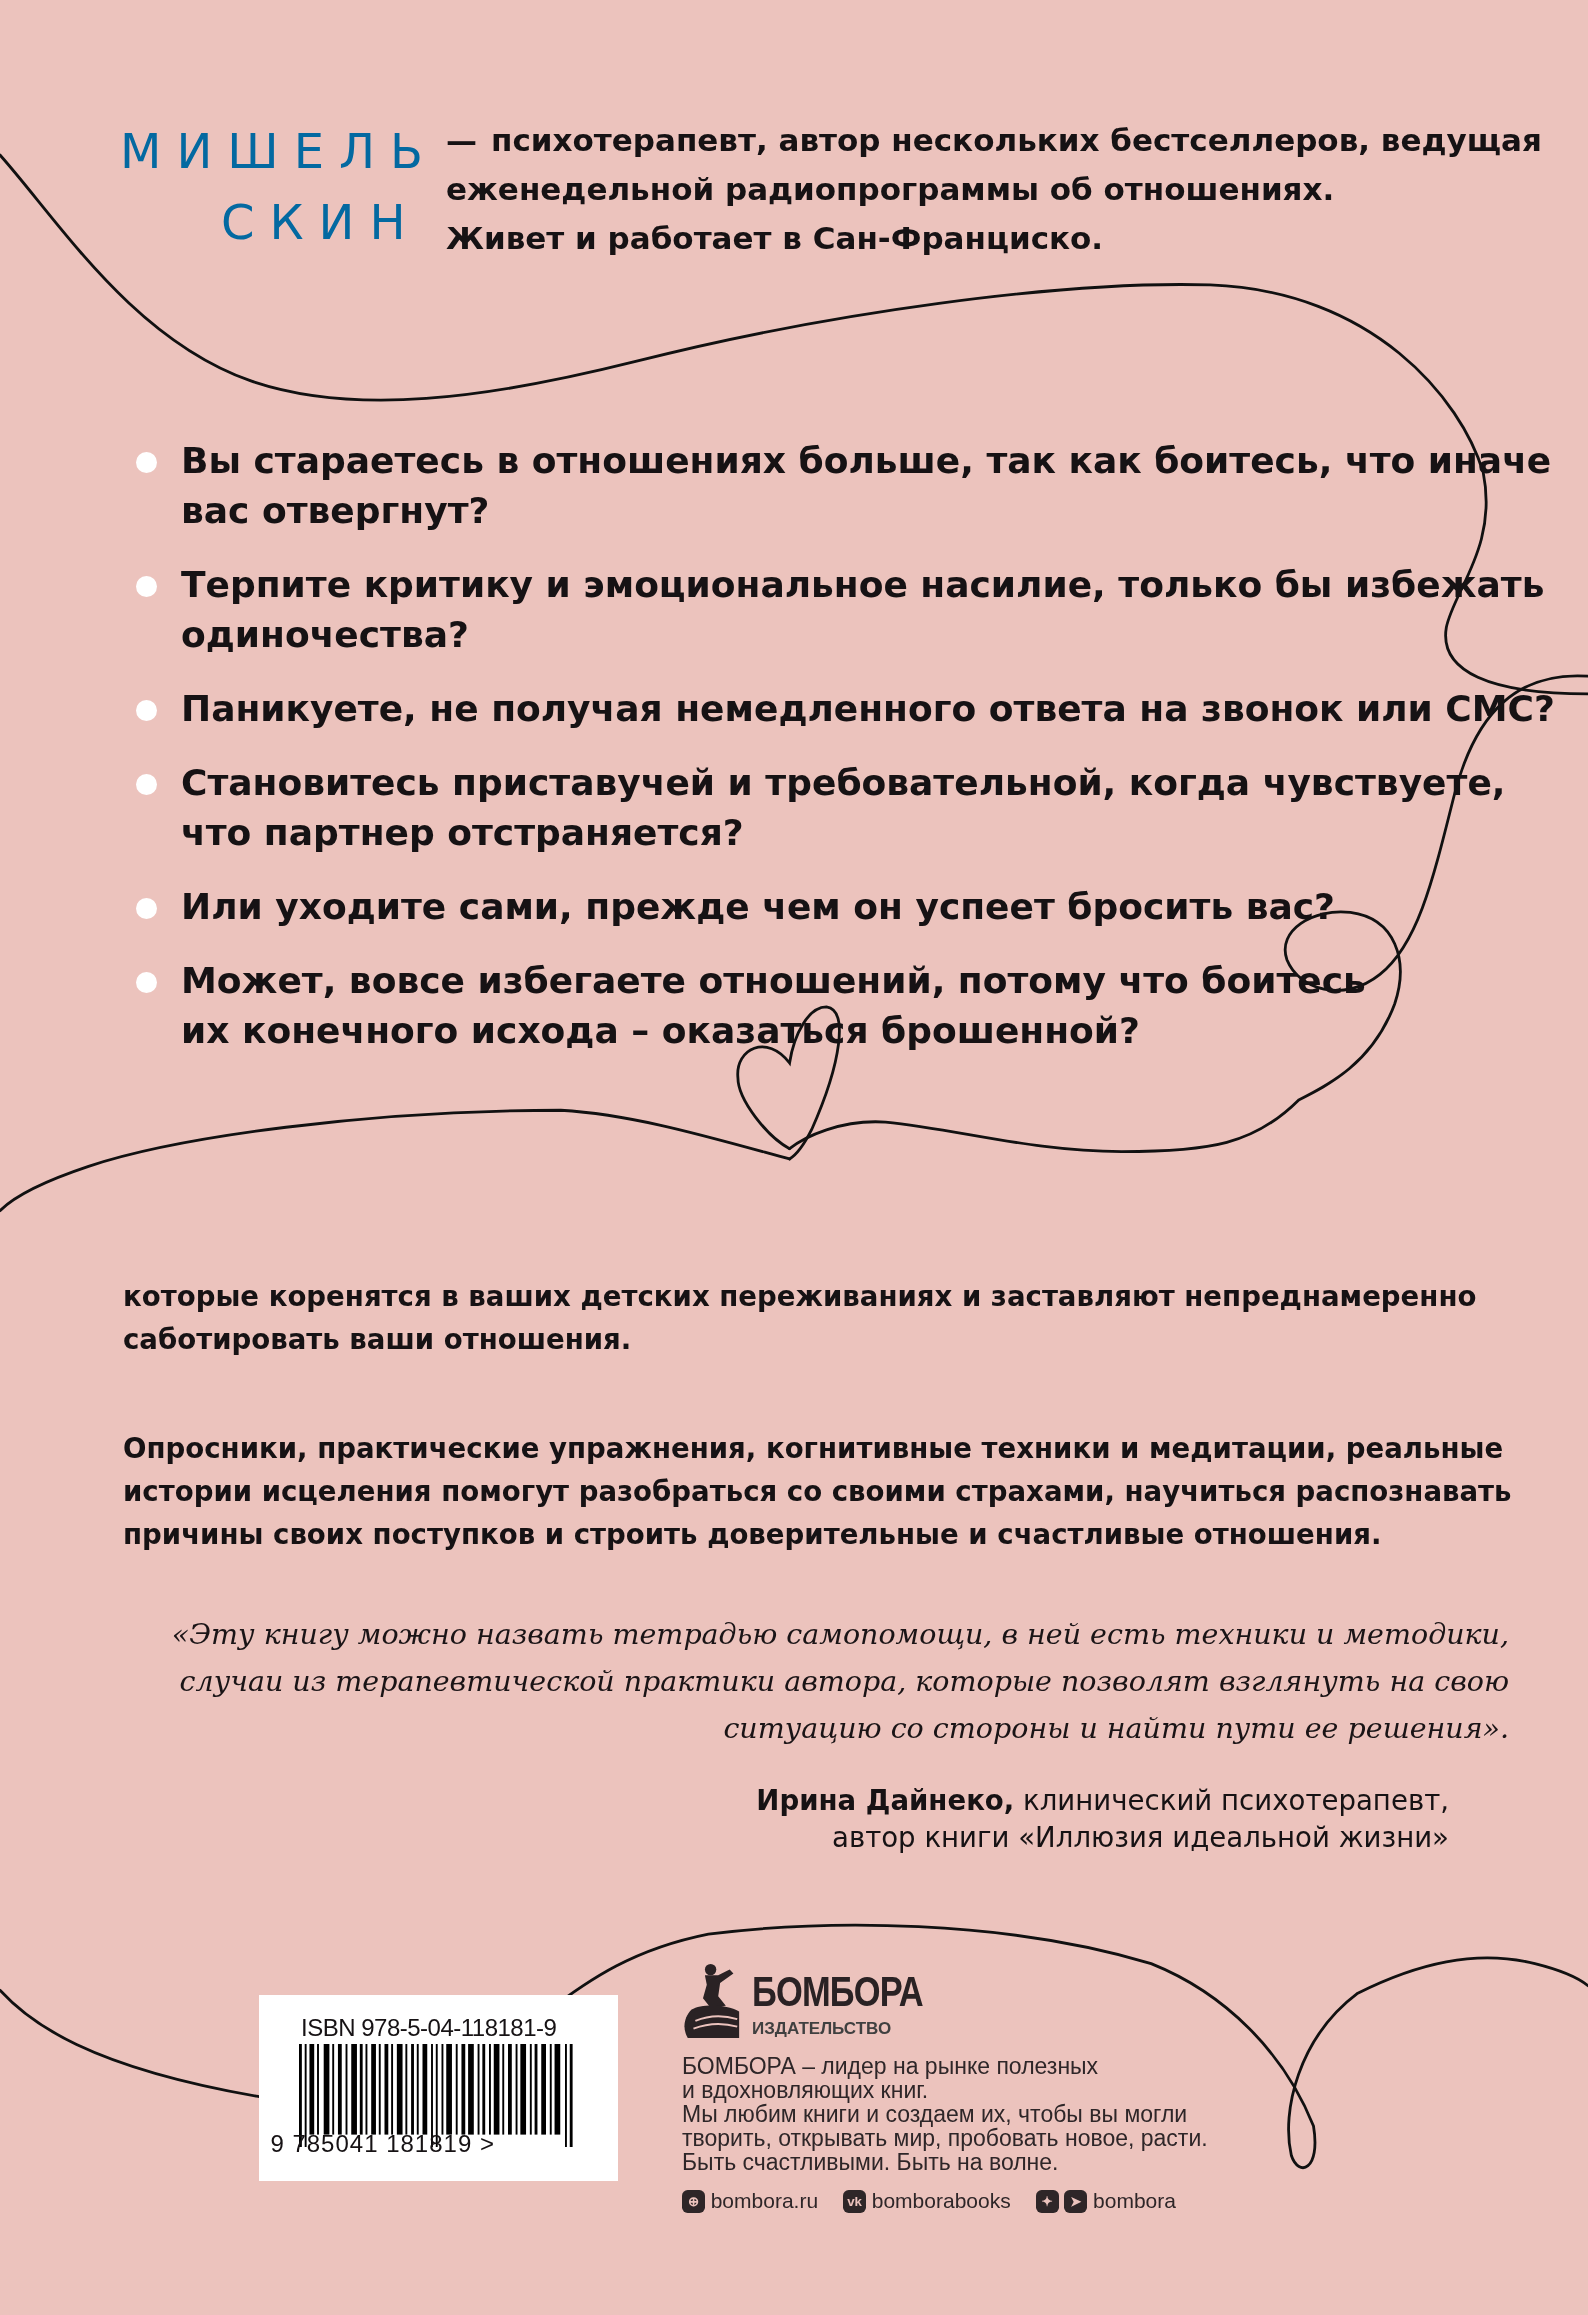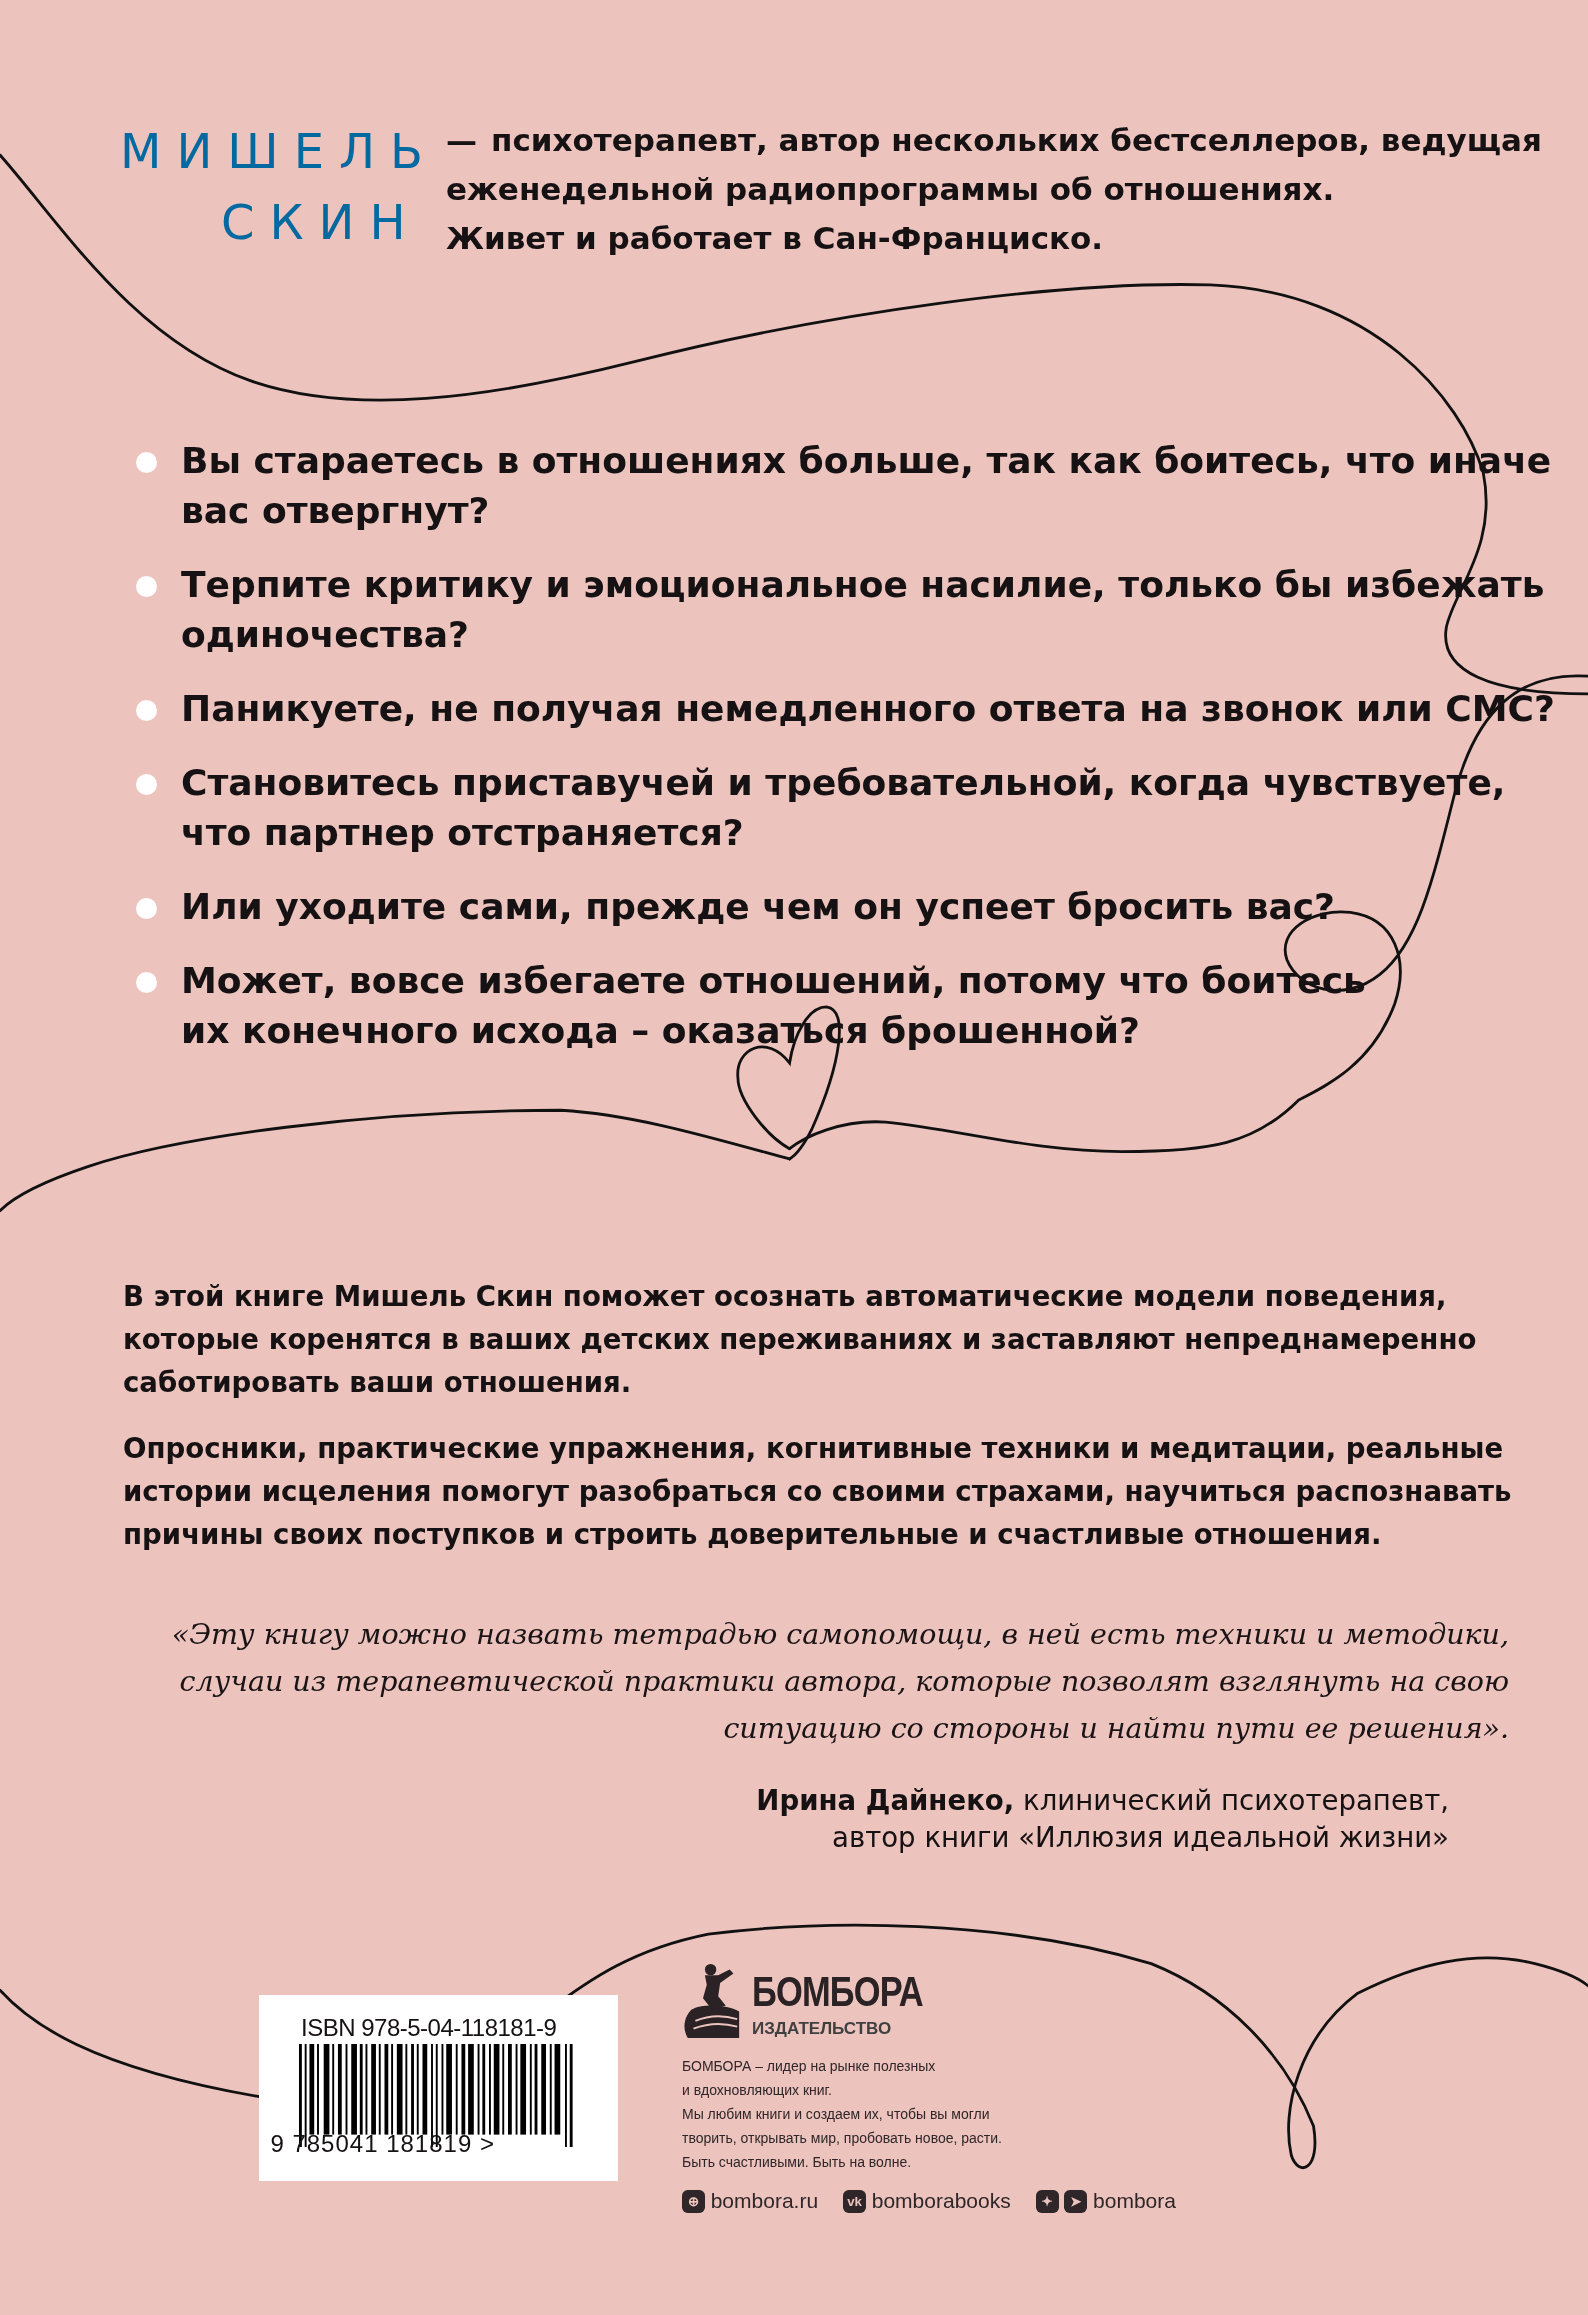--- a/index.html
+++ b/index.html
@@ -26,21 +26,21 @@
   .attrib .line { display: block; white-space: nowrap; }
   .attrib .name { font-weight: bold; }
   .isbn-box { position: absolute; left: 259px; top: 1995px; width: 359px; height: 186px; background: #ffffff; text-align: center; }
   .isbn-text { position: absolute; left: 42px; top: 19px; font-family: "Liberation Sans", sans-serif; font-size: 24px; letter-spacing: -0.5px; }
   .barcode { position: absolute; left: 40px; top: 49px; width: 285px; height: 103px; }
   .barcode-digits { position: absolute; left: 11.4px; top: 135px; font-family: "Liberation Sans", sans-serif; font-size: 24px; letter-spacing: 1px; white-space: pre; }
   .publisher { position: absolute; left: 682px; top: 1962px; }
   .logo-mark { position: absolute; left: 0; top: 0; width: 61px; height: 78px; }
   .logo-name { position: absolute; left: 70px; top: 5.7px; font-family: "Liberation Sans", sans-serif; font-weight: bold; font-size: 42px; letter-spacing: -1px; color: #2a2224; transform: scaleX(0.82); transform-origin: left top; white-space: nowrap; }
   .logo-sub { position: absolute; left: 70px; top: 57px; font-family: "Liberation Sans", sans-serif; font-weight: bold; font-size: 17px; color: #404040; white-space: nowrap; }
-  .pub-text { position: absolute; left: 682px; top: 2054px; font-family: "Liberation Sans", sans-serif; font-size: 14px; line-height: 24px; color: #2e2628; }
+  .pub-text { position: absolute; left: 682px; top: 2054px; font-family: "Liberation Sans", sans-serif; font-size: 23px; line-height: 24px; color: #2e2628; }
   .pub-text .line { display: block; white-space: nowrap; }
   .social { position: absolute; left: 682px; top: 2189px; font-family: "Liberation Sans", sans-serif; font-size: 21px; color: #2e2628; display: flex; align-items: center; }
   .social .item { display: flex; align-items: center; margin-right: 25px; }
   .social .ico { width: 23px; height: 23px; border-radius: 5.7px; background: #2e2628; color: #ecc3bd; display: inline-flex; align-items: center; justify-content: center; font-size: 13.3px; font-weight: bold; margin-right: 5.7px; }
 </style>
 </head>
 <body>
 
 <svg class="curves" viewBox="0 0 1076 1568" preserveAspectRatio="none">
   <g fill="none" stroke="#111" stroke-width="1.9" stroke-linecap="round">
@@ -93,21 +93,20 @@
     <span class="line">Или уходите сами, прежде чем он успеет бросить вас?</span>
   </li>
   <li>
     <span class="dot"></span>
     <span class="line">Может, вовсе избегаете отношений, потому что боитесь</span>
     <span class="line">их конечного исхода – оказаться брошенной?</span>
   </li>
 </ul>
 
 <div class="para para1">
-  <span class="line">В этой книге Мишель Скин поможет осознать автоматические модели поведения,</span>
   <span class="line">которые коренятся в ваших детских переживаниях и заставляют непреднамеренно</span>
   <span class="line">саботировать ваши отношения.</span>
 </div>
 
 <div class="para para2">
   <span class="line">Опросники, практические упражнения, когнитивные техники и медитации, реальные</span>
   <span class="line">истории исцеления помогут разобраться со своими страхами, научиться распознавать</span>
   <span class="line">причины своих поступков и строить доверительные и счастливые отношения.</span>
 </div>
 

